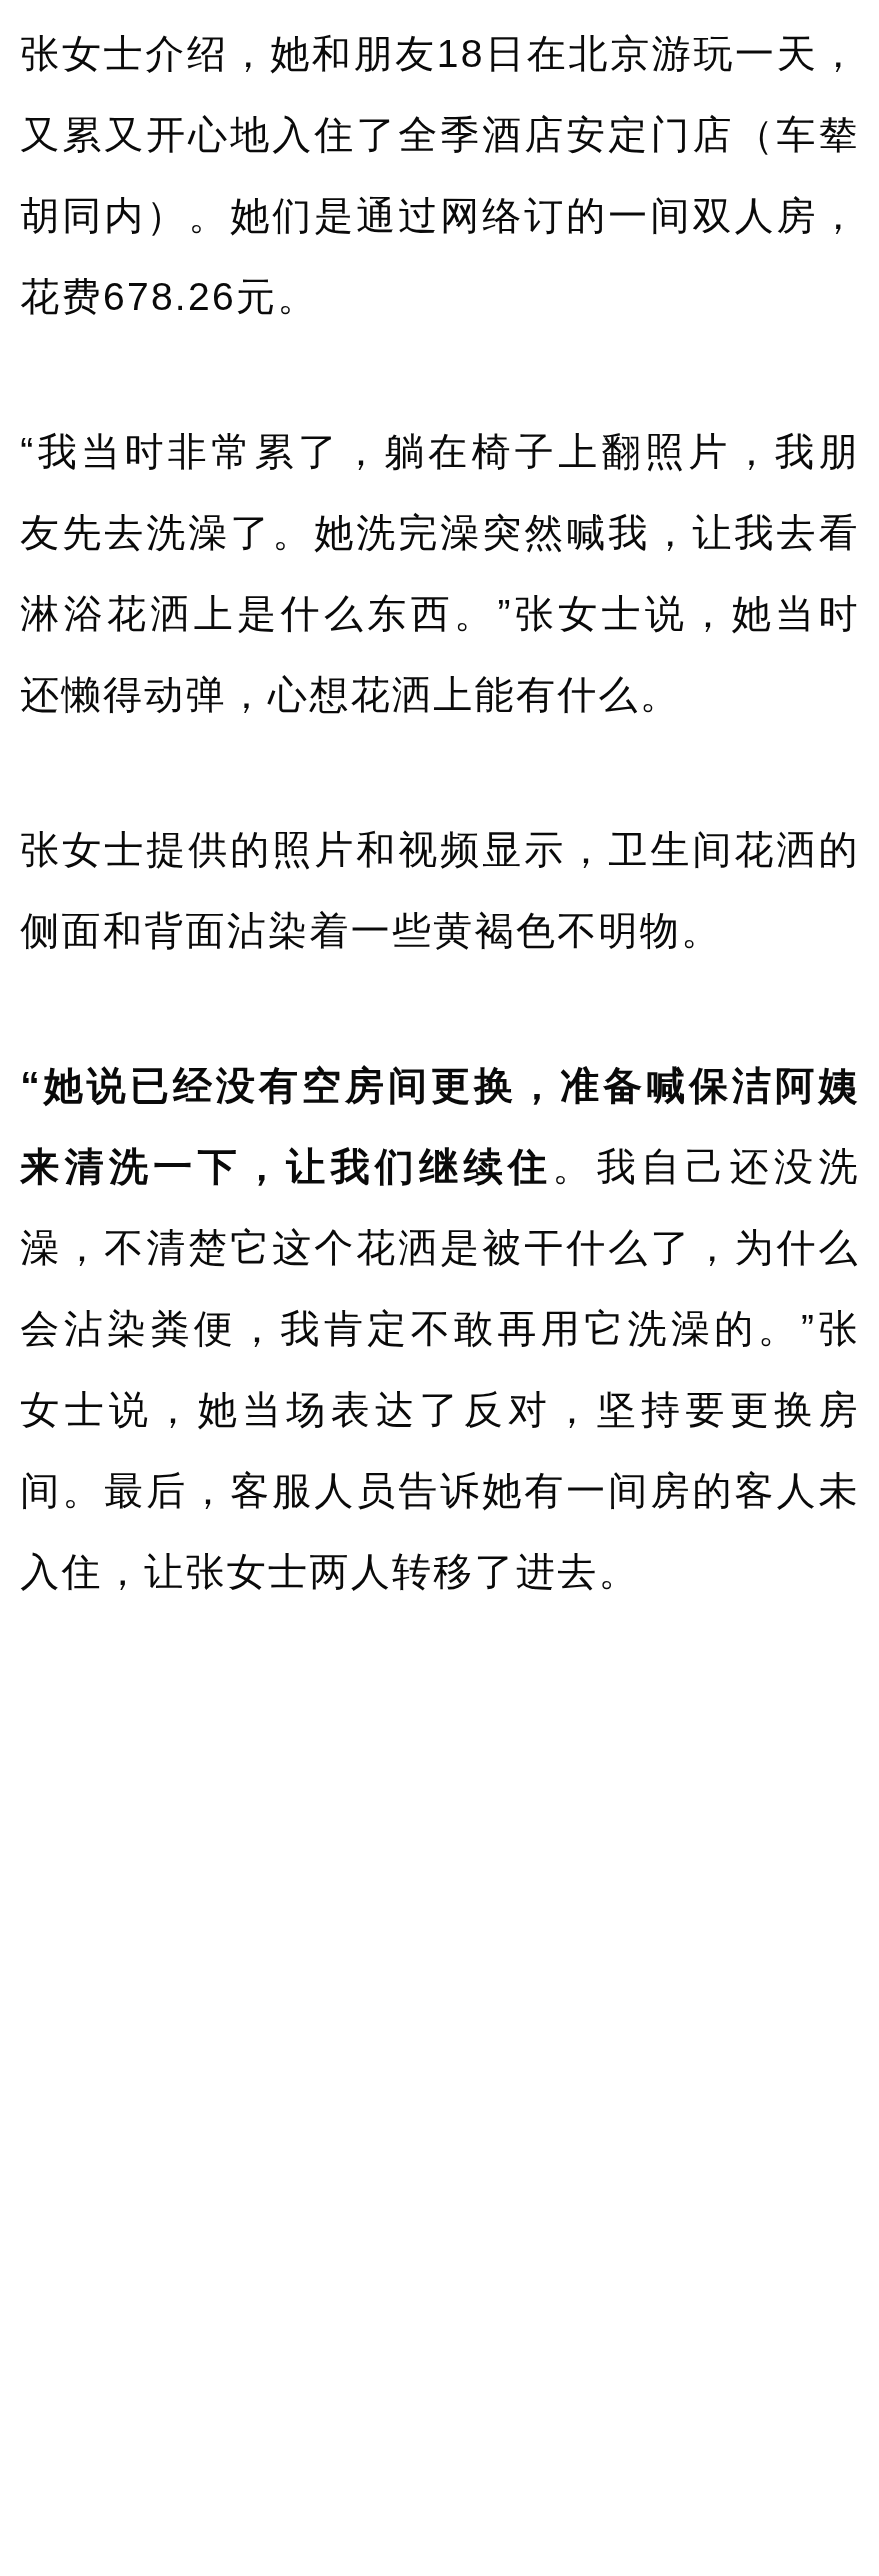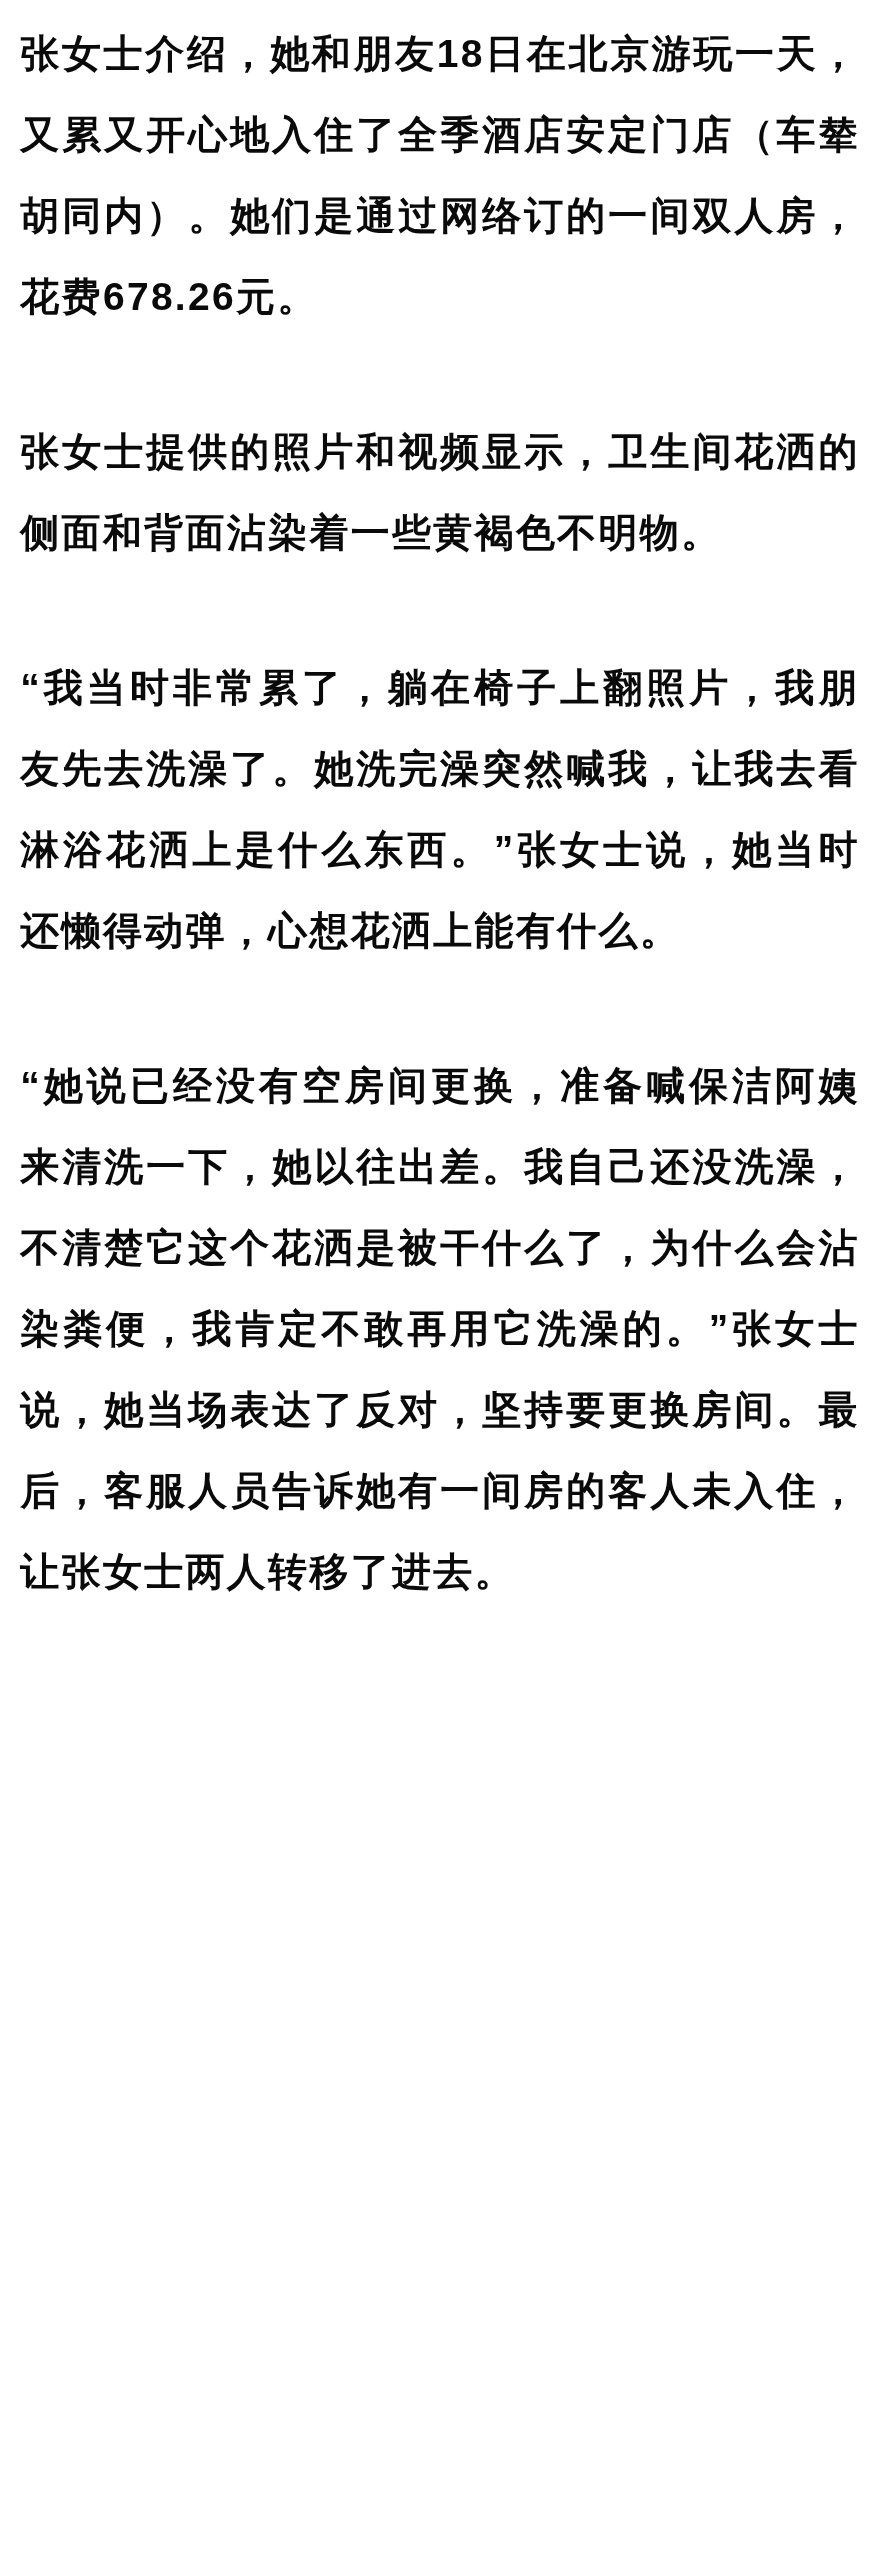--- a/index.html
+++ b/index.html
@@ -24,28 +24,28 @@
     overflow-wrap: break-word;
     word-break: break-all;
   }
   .article p {
     margin: 0 0 74px 0;
   }
   .article p:last-child {
     margin-bottom: 0;
   }
   .run {
-    font-weight: 700;
+    font-weight: 400;
   }
   .run.bold {
     font-weight: 700;
   }
 </style>
 </head>
 <body>
 
 <main class="article">
   <p><span class="run">张女士介绍，她和朋友18日在北京游玩一天，又累又开心地入住了全季酒店安定门店（车辇胡同内）。她们是通过网络订的一间双人房，花费678.26元。</span></p>
+  <p><span class="run">“我当时非常累了，躺在椅子上翻照片，我朋友先去洗澡了。她洗完澡突然喊我，让我去看淋浴花洒上是什么东西。”张女士说，她当时还懒得动弹，心想花洒上能有什么。</span></p>
   <p><span class="run">张女士提供的照片和视频显示，卫生间花洒的侧面和背面沾染着一些黄褐色不明物。</span></p>
-  <p><span class="run">“我当时非常累了，躺在椅子上翻照片，我朋友先去洗澡了。她洗完澡突然喊我，让我去看淋浴花洒上是什么东西。”张女士说，她当时还懒得动弹，心想花洒上能有什么。</span></p>
-  <p><span class="run bold">“她说已经没有空房间更换，准备喊保洁阿姨来清洗一下，她以往出差</span><span class="run">。我自己还没洗澡，不清楚它这个花洒是被干什么了，为什么会沾染粪便，我肯定不敢再用它洗澡的。”张女士说，她当场表达了反对，坚持要更换房间。最后，客服人员告诉她有一间房的客人未入住，让张女士两人转移了进去。</span></p>
+  <p><span class="run bold">“她说已经没有空房间更换，准备喊保洁阿姨来清洗一下，让我们继续住</span><span class="run">。我自己还没洗澡，不清楚它这个花洒是被干什么了，为什么会沾染粪便，我肯定不敢再用它洗澡的。”张女士说，她当场表达了反对，坚持要更换房间。最后，客服人员告诉她有一间房的客人未入住，让张女士两人转移了进去。</span></p>
 </main>
 
 
 </body></html>

